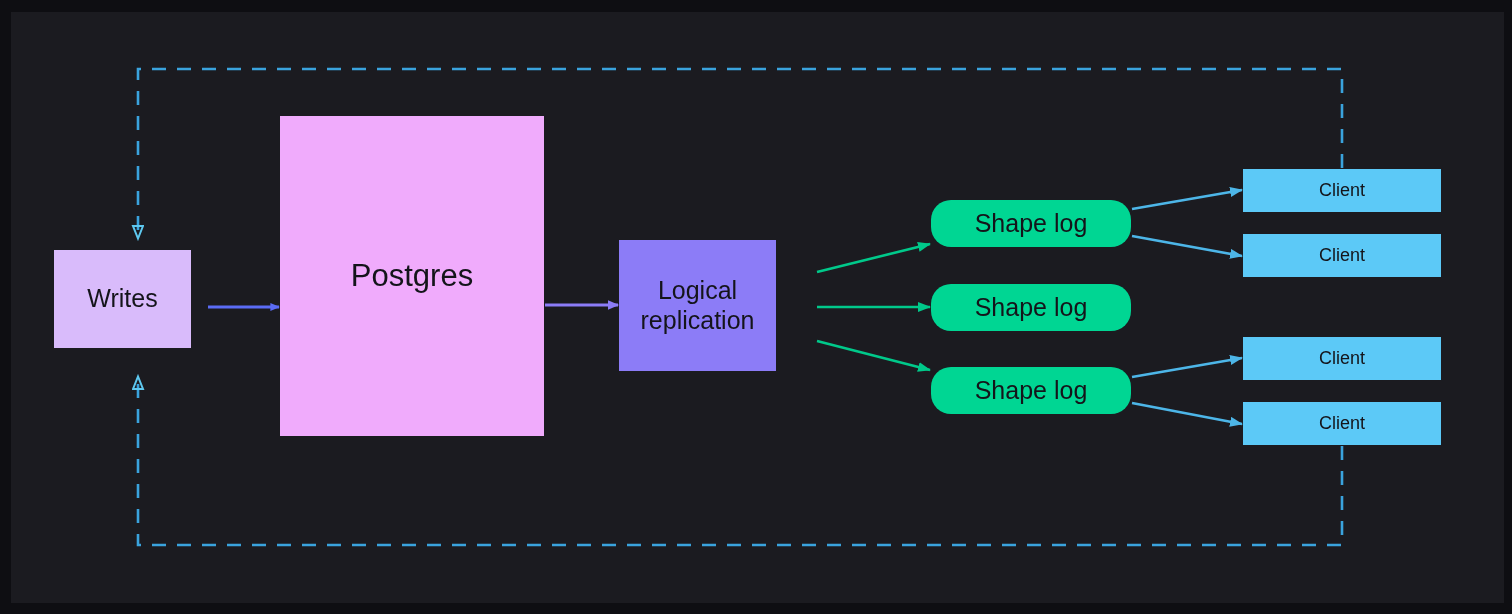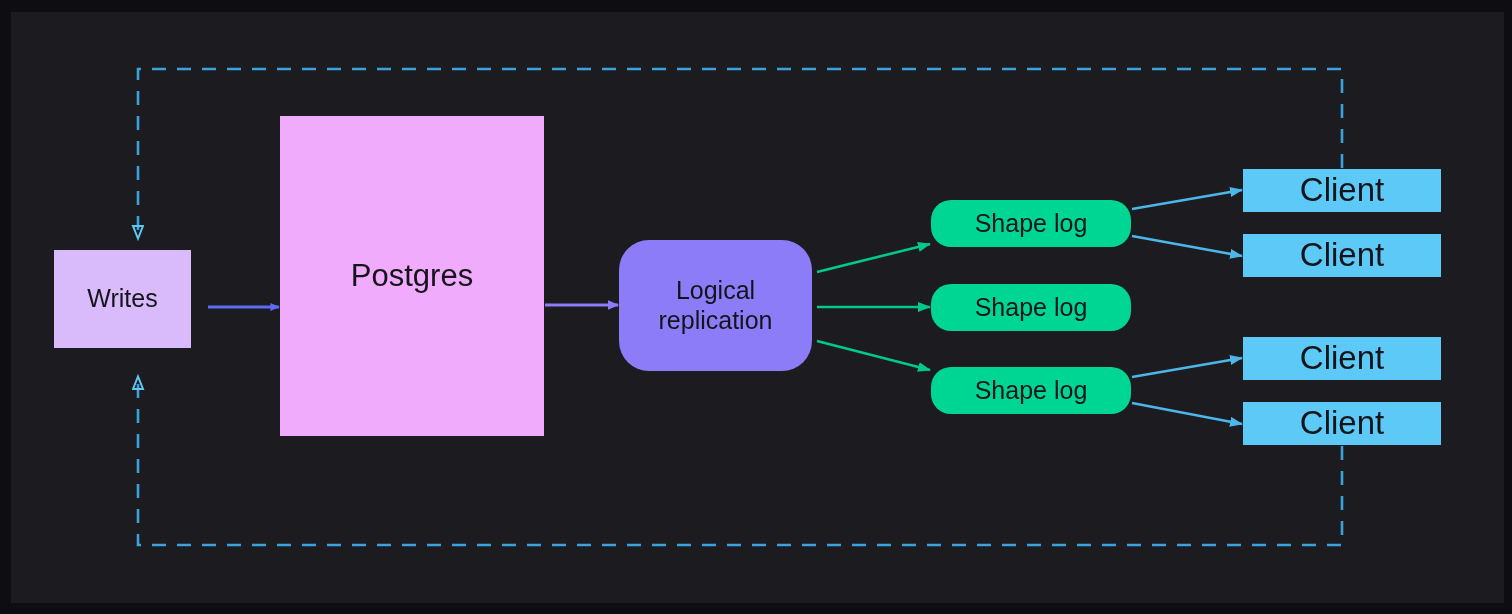--- a/index.html
+++ b/index.html
@@ -46,21 +46,21 @@
     line-height: 1.18;
     box-sizing: border-box;
     user-select: none;
   }
   .node-label { display: block; }
 
   .n-writes  { font-size: 25px; }
   .n-postgres{ font-size: 31px; }
   .n-logical { font-size: 25px; }
   .n-shape   { font-size: 25px; border-radius: 20px; }
-  .n-client  { font-size: 33px; }
+  .n-client  { font-size: 18px; }
 </style>
 </head>
 <body>
 
 <div id="diagram-root">
   <div id="canvas-panel"></div>
 
   <svg class="edges" viewBox="0 0 1512 614" xmlns="http://www.w3.org/2000/svg">
     <defs>
       <marker id="ah-blue" markerWidth="10" markerHeight="10" refX="8.6" refY="4" orient="auto" markerUnits="userSpaceOnUse">
@@ -100,21 +100,21 @@
   </svg>
 
   <div class="node n-writes" style="left:54px; top:250px; width:137px; height:98px; background:#d9bbfb;">
     <span class="node-label">Writes</span>
   </div>
 
   <div class="node n-postgres" style="left:280px; top:116px; width:264px; height:320px; background:#f0abfc;">
     <span class="node-label">Postgres</span>
   </div>
 
-  <div class="node n-logical" style="left:619px; top:240px; width:193px; height:131px; background:#8c7cf7;border-radius:30px;">
+  <div class="node n-logical" style="left:619px; top:240px; width:157px; height:131px; background:#8c7cf7;">
     <span>
       <span class="node-label">Logical</span>
       <span class="node-label">replication</span>
     </span>
   </div>
 
   <div class="node n-shape" style="left:931px; top:200px; width:200px; height:47px; background:#00d693;">
     <span class="node-label">Shape log</span>
   </div>
   <div class="node n-shape" style="left:931px; top:284px; width:200px; height:47px; background:#00d693;">

